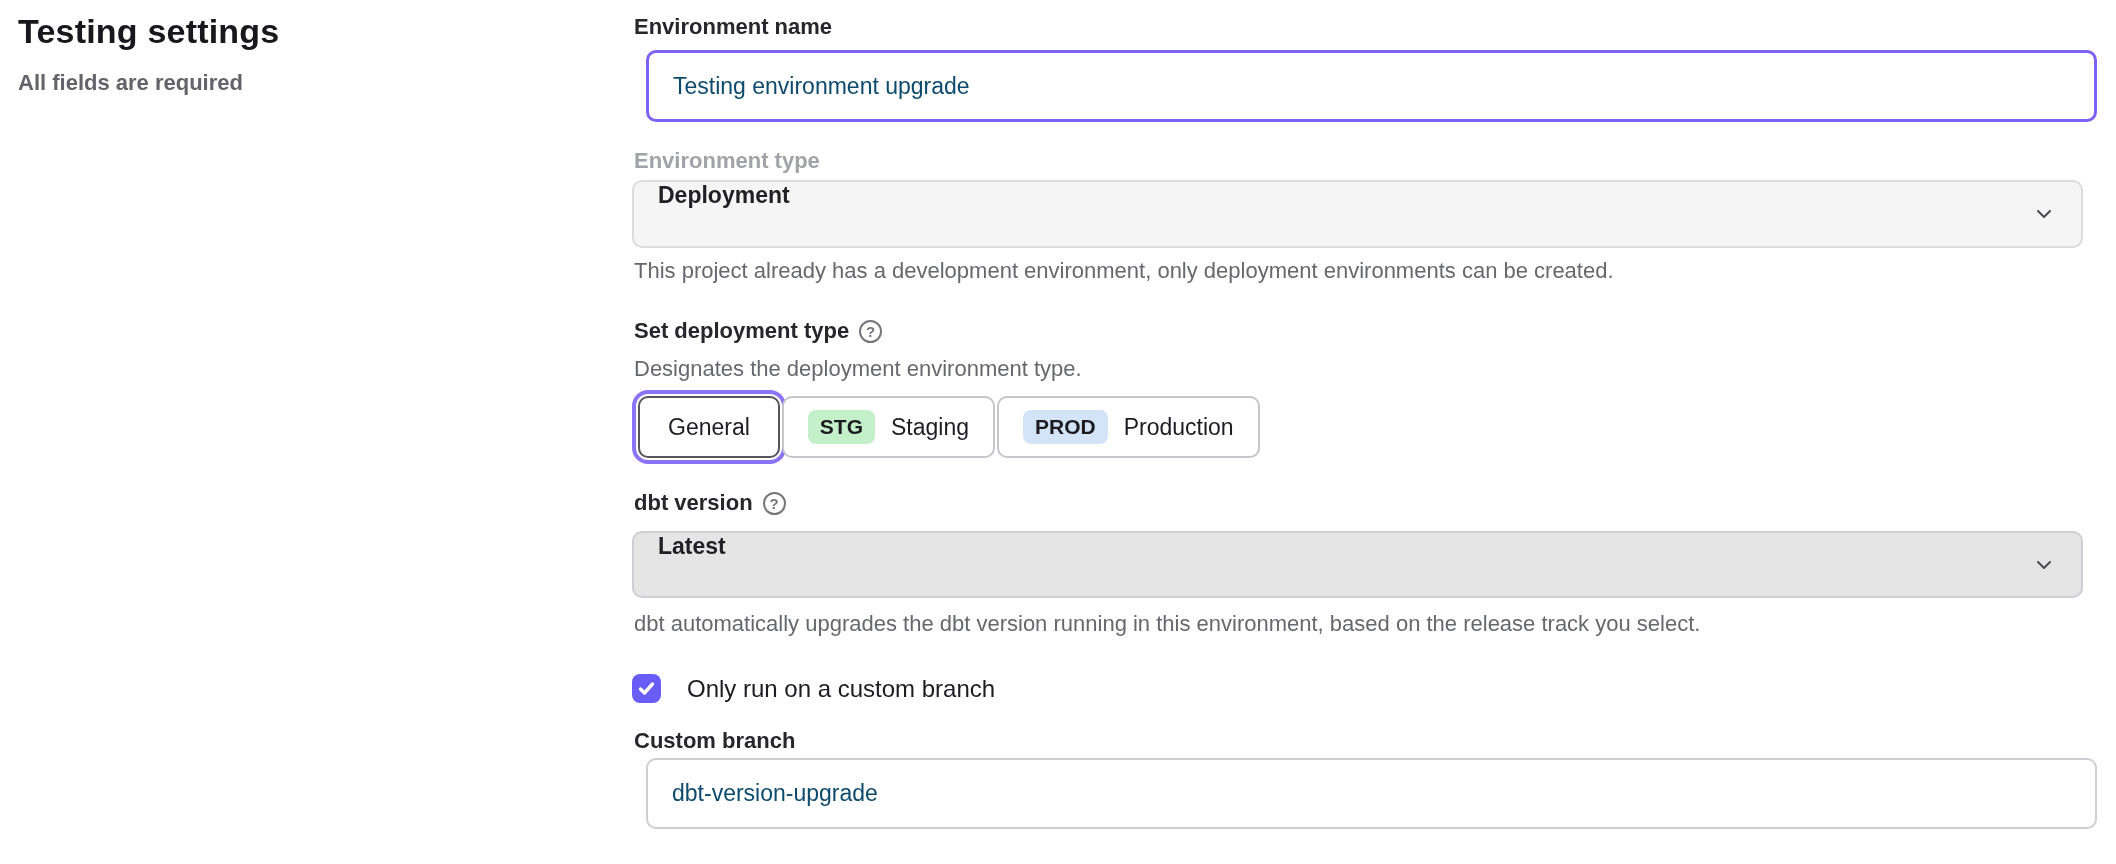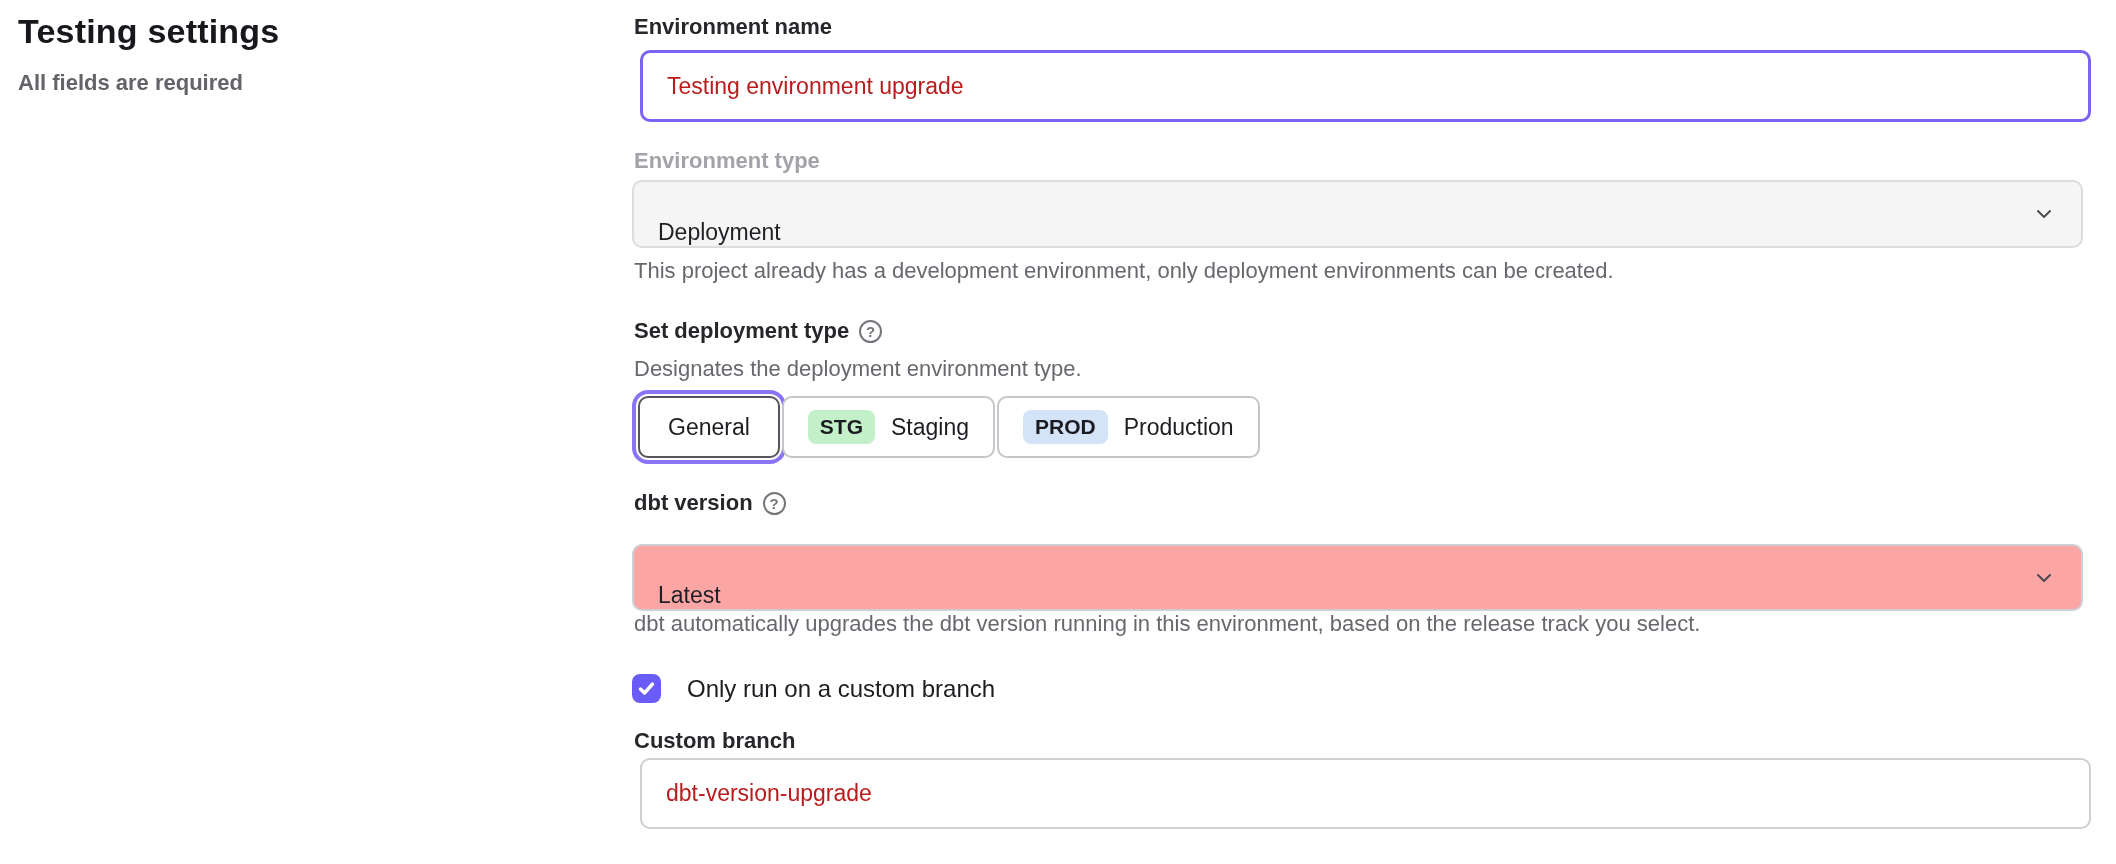--- a/index.html
+++ b/index.html
@@ -35,41 +35,42 @@
     font-size: 22px; font-weight: 600; color: #26262b;
     display: flex; align-items: center; gap: 10px;
   }
   .field-label.muted { color: #a2a3a8; }
   .helper-text {
     position: absolute; left: 2px;
     font-size: 22px; color: #67686d; font-weight: 400;
   }
 
   .text-input {
-    position: absolute; left: 8px; width: 1451px;
+    position: absolute; left: 14px; width: 1451px;
     border-radius: 10px;
     background: #ffffff;
-    font-size: 23px; color: #b91c1c;
+    font-size: 23px; color: #0c4a6e;
     padding: 0 24px;
     font-family: "Liberation Sans", "DejaVu Sans", sans-serif;
     outline: none;
   }
   .text-input.focused { border: 3px solid #7e62f4; }
   .text-input.plain   { border: 2px solid #cfcfd3; }
 
   .select-box {
     position: absolute; left: 0; width: 1451px;
     border-radius: 10px;
-    display: flex; align-items: flex-end;
+    display: flex; align-items: flex-start;
     padding: 0 24px;
     font-size: 23px; color: #1f1f24;
     cursor: pointer;
+    font-weight: bold;
   }
   .select-box.disabled { background: #f5f5f6; border: 2px solid #dcdcdf; }
-  .select-box.enabled  { background: #fca5a5; border: 2px solid #cfcfd3; margin-top: 13px; }
+  .select-box.enabled  { background: #e5e5e5; border: 2px solid #cfcfd3; }
   .select-chevron {
     position: absolute; right: 26px; top: 50%;
     transform: translateY(-50%);
     width: 22px; height: 22px;
     display: flex; align-items: center; justify-content: center;
   }
 
   .help-icon {
     width: 23px; height: 23px;
     border: 2px solid #75767c; border-radius: 50%;

